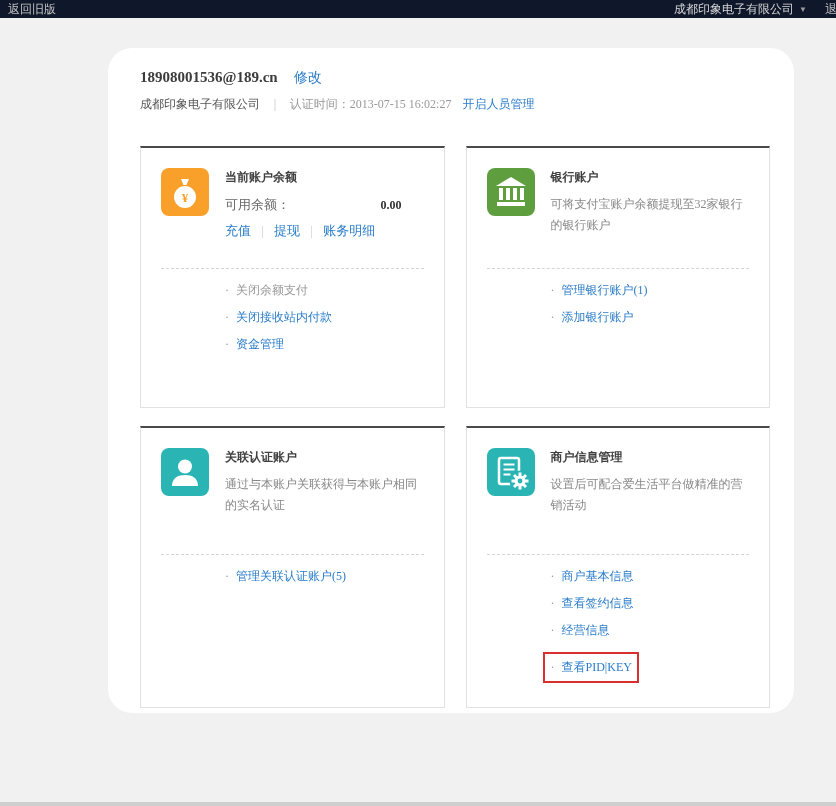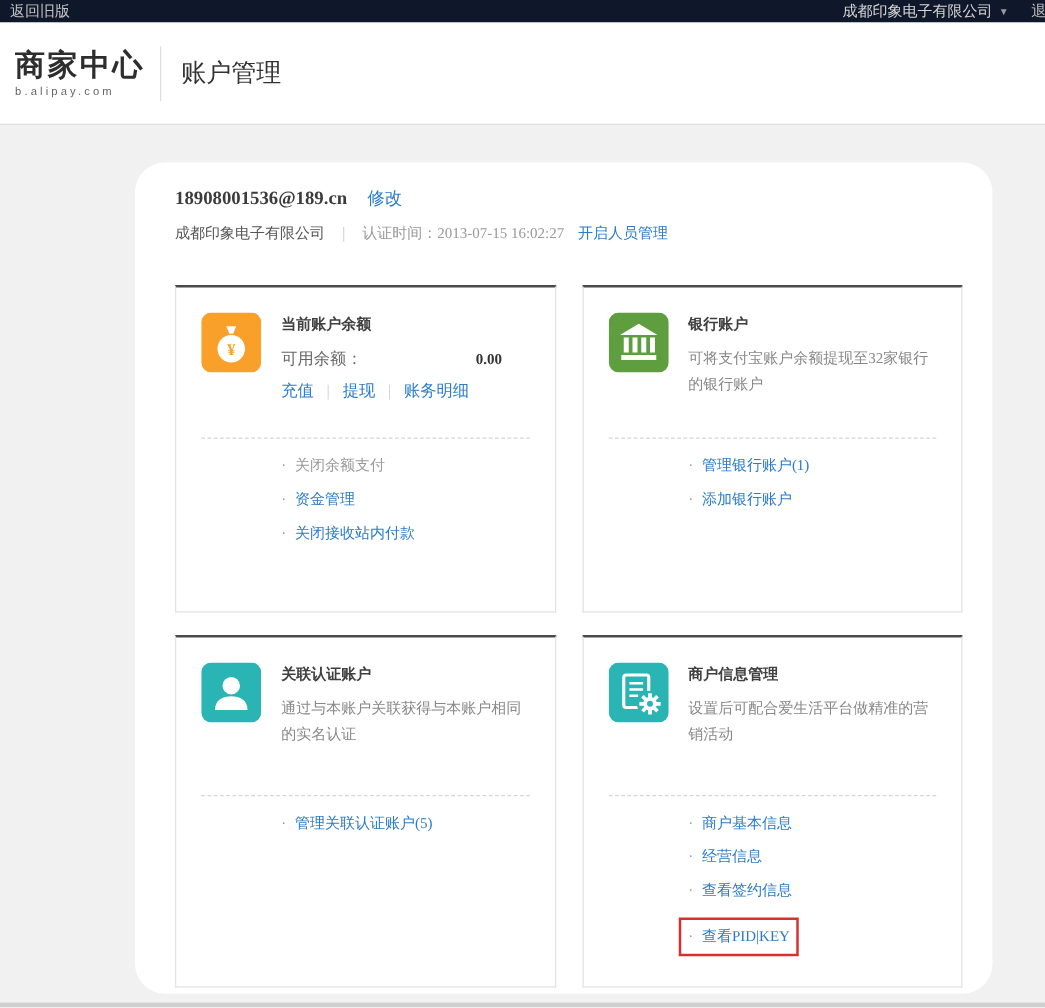--- a/index.html
+++ b/index.html
@@ -97,28 +97,20 @@
     <a>返回旧版</a>
     <div class="topbar-right">
       <div class="company-menu">
         <span>成都印象电子有限公司</span>
         <span class="caret">▼</span>
       </div>
       <a class="logout">退出</a>
     </div>
   </div>
 
-  <div class="header">
-    <div class="logo">
-      <div class="logo-title">商家中心</div>
-      <div class="logo-sub">b.alipay.com</div>
-    </div>
-    <div class="header-divider"></div>
-    <h1 class="page-title">账户管理</h1>
-  </div>
 
   <div class="content">
     <div class="card">
 
       <div class="email-row">
         <span class="email">18908001536@189.cn</span>
         <a class="link modify">修改</a>
       </div>
 
       <div class="info-row">
@@ -151,22 +143,22 @@
                 <span class="vsep">|</span>
                 <a class="link">提现</a>
                 <span class="vsep">|</span>
                 <a class="link">账务明细</a>
               </div>
             </div>
           </div>
           <div class="dashed"></div>
           <ul class="panel-links">
             <li><span class="bullet">·</span><span class="muted-link">关闭余额支付</span></li>
+            <li><span class="bullet">·</span><a class="link">关闭接收站内付款</a></li>
             <li><span class="bullet">·</span><a class="link">资金管理</a></li>
-            <li><span class="bullet">·</span><a class="link">关闭接收站内付款</a></li>
           </ul>
         </div>
 
         <div class="panel row1">
           <div class="panel-top">
             <span class="icon-box">
               <svg width="48" height="48" viewBox="0 0 48 48">
                 <rect width="48" height="48" rx="8" fill="#5f9e3f"></rect>
                 <polygon points="24,9 39,18 9,18" fill="#fff"></polygon>
                 <rect x="12" y="20" width="4" height="12" fill="#fff"></rect>
@@ -229,22 +221,22 @@
               </svg>
             </span>
             <div class="panel-body">
               <h2 class="panel-title">商户信息管理</h2>
               <p class="panel-desc">设置后可配合爱生活平台做精准的营销活动</p>
             </div>
           </div>
           <div class="dashed"></div>
           <ul class="panel-links">
             <li><span class="bullet">·</span><a class="link">商户基本信息</a></li>
+            <li><span class="bullet">·</span><a class="link">查看签约信息</a></li>
             <li><span class="bullet">·</span><a class="link">经营信息</a></li>
-            <li><span class="bullet">·</span><a class="link">查看签约信息</a></li>
             <li class="highlight"><span class="bullet">·</span><a class="link">查看PID|KEY</a></li>
           </ul>
         </div>
 
       </div>
     </div>
   </div>
 
   <div class="bottom-shadow"></div>
 </div>

